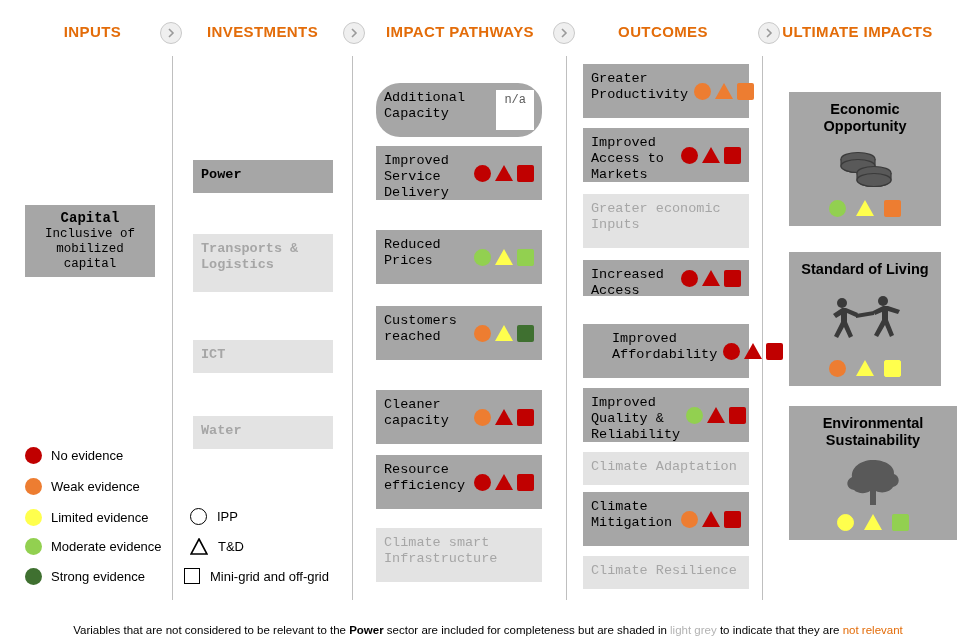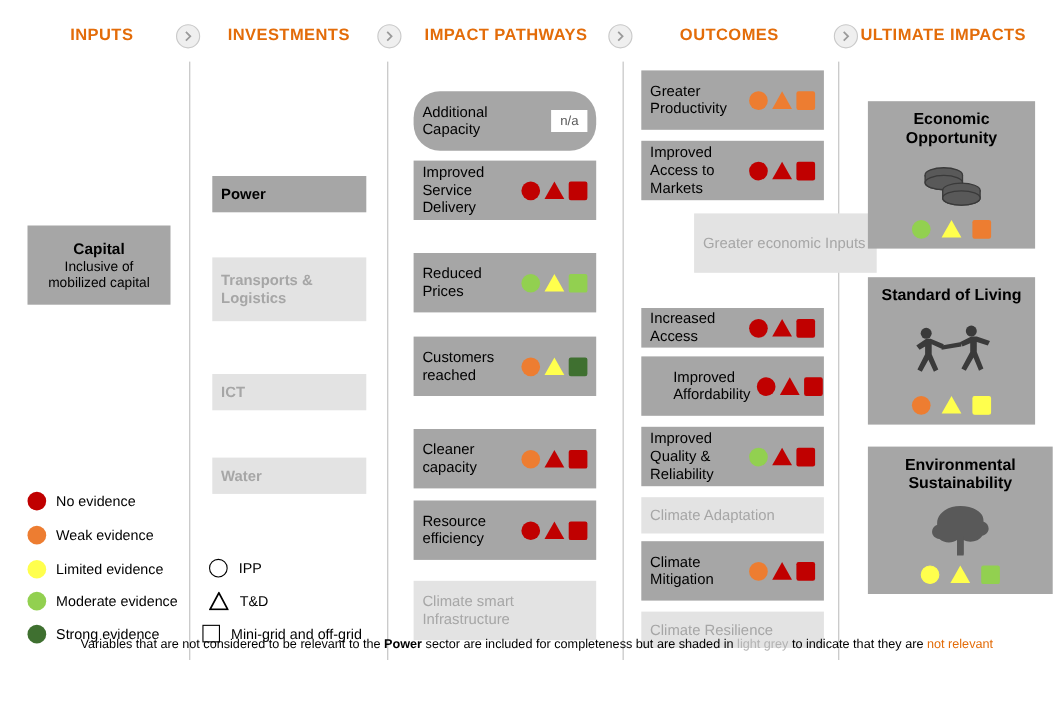--- a/index.html
+++ b/index.html
@@ -45,21 +45,21 @@
 
   
   .box {
     position: absolute;
     background: #a6a6a6;
     color: #000;
     font-size: 13.5px;
     line-height: 16px;
     padding: 7px 8px;
     display: flex;
-    align-items: center;
+    font-family: Liberation Mono, monospace;
   }
   .box .label { flex: 1 1 auto; }
   .box.bold .label { font-weight: bold; }
   .box.center { justify-content: center; text-align:center; }
   .box.muted { background: #e3e3e3; color: #a0a0a0; }
   .box.muted .label { color: #a6a6a6; }
 
   
   .markers {
     display: flex;
@@ -252,25 +252,25 @@
 
   <div class="box" style="left:583px; top:128px; width:166px; height:54px;">
     <span class="label">Improved Access to Markets</span>
     <span class="markers">
         <span class="mk circle" style="background: rgb(192, 0, 0);"></span>
         <span class="mk tri" style="border-bottom-color: rgb(192, 0, 0);"></span>
         <span class="mk square" style="background: rgb(192, 0, 0);"></span>
       </span>
   </div>
 
-  <div class="box muted" style="left:583px; top:194px; width:166px; height:54px;margin-left:48px;">
+  <div class="box muted" style="left:583px; top:194px; width:166px; height:54px;">
     <span class="label">Greater economic Inputs</span>
   </div>
 
-  <div class="box" style="left:583px; top:260px; width:166px; height:36px;margin-top:20px;">
+  <div class="box" style="left:583px; top:260px; width:166px; height:36px;">
     <span class="label">Increased Access</span>
     <span class="markers">
         <span class="mk circle" style="background: rgb(192, 0, 0);"></span>
         <span class="mk tri" style="border-bottom-color: rgb(192, 0, 0);"></span>
         <span class="mk square" style="background: rgb(192, 0, 0);"></span>
       </span>
   </div>
 
   <div class="box" style="left:583px; top:324px; width:166px; height:54px;padding-left:29px;">
     <span class="label">Improved Affordability</span>
@@ -396,17 +396,17 @@
           <path d="M9 1 L17 16 L1 16 Z" fill="none" stroke="#000" stroke-width="1.6"></path>
         </svg>
     </span>
     <span>T&amp;D</span>
   </div>
   <div class="shape-legend" style="left:184px; top:568px;">
     <span class="outline-square"></span>
     <span>Mini-grid and off-grid</span>
   </div>
 
-  <div class="footnote" style="top:580px;margin-left:16px;">
+  <div class="footnote" style="top:624px;margin-left:16px;">
     <span>Variables that are not considered to be relevant to the </span><b>Power</b><span> sector are included for completeness but are shaded in </span><span class="grey">light grey</span><span> to indicate that they are </span><span class="orange">not relevant</span>
   </div>
 
 </div>
 
 </body></html>

